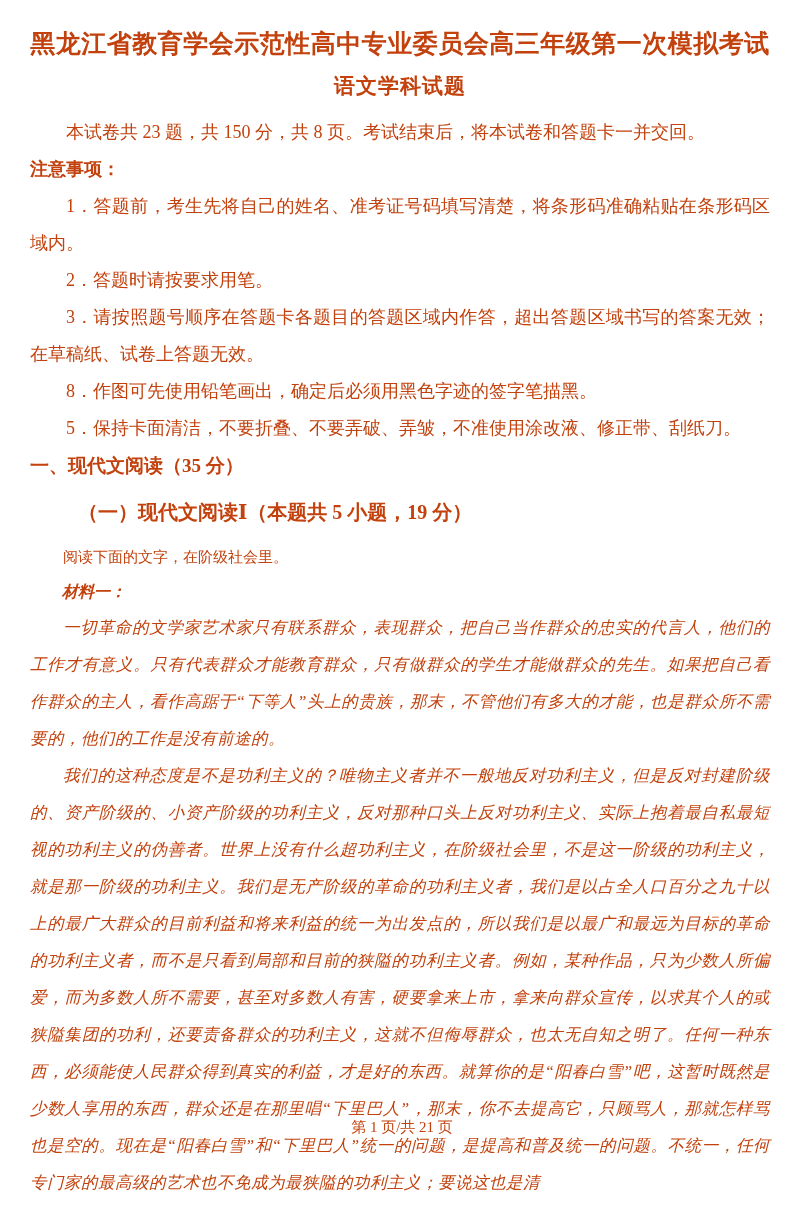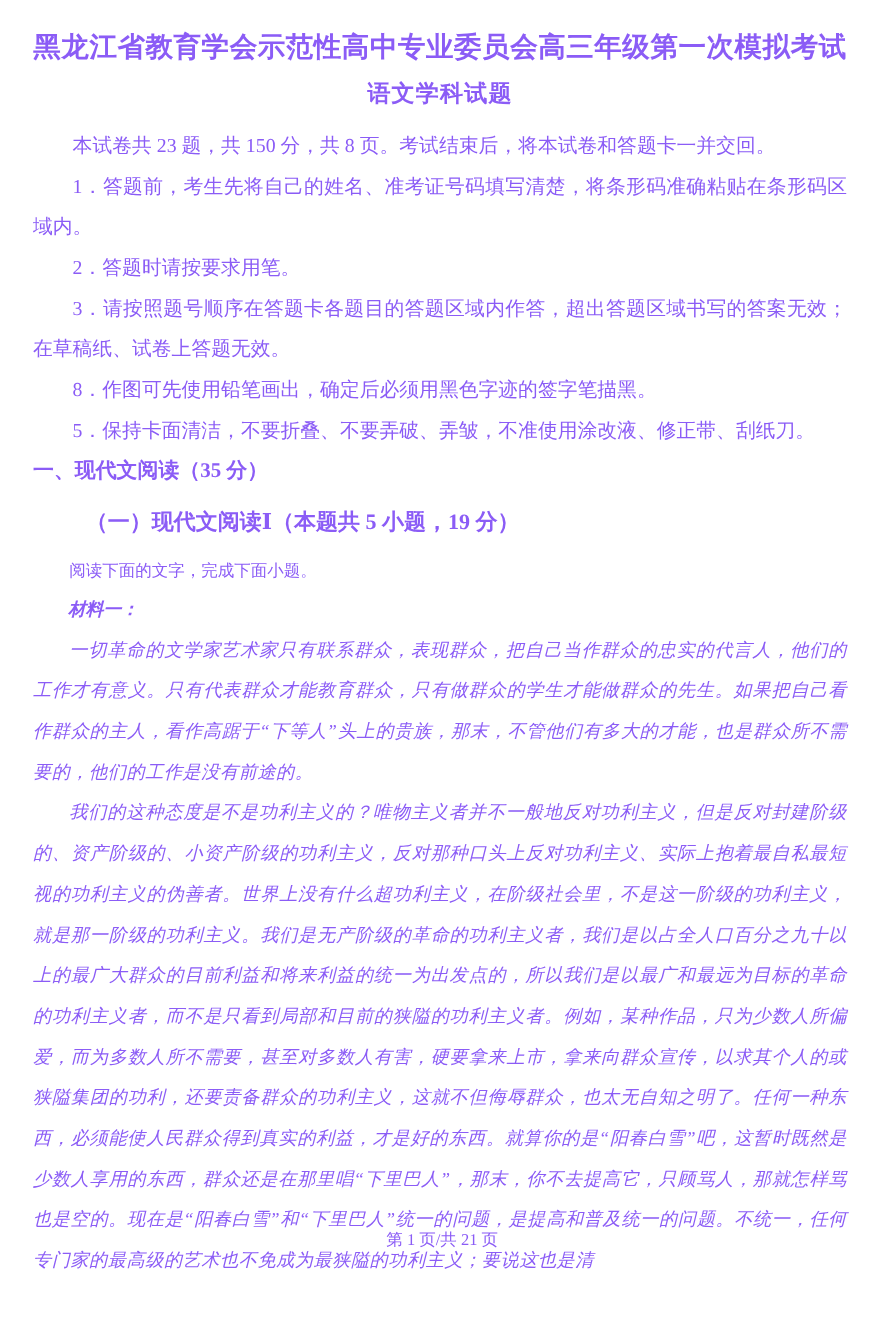--- a/index.html
+++ b/index.html
@@ -5,21 +5,21 @@
   html, body {
     margin: 0;
     padding: 0;
     background: #ffffff;
   }
   .page {
     position: relative;
     width: 800px;
     height: 1206px;
     background: #ffffff;
-    color: #8b5cf6;
+    color: #c2410c;
     font-family: "Liberation Serif", "DejaVu Serif", serif;
     box-sizing: border-box;
     padding: 26px 30px 0 30px;
     overflow: hidden;
   }
   .title-main {
     font-family: "Liberation Sans", "DejaVu Sans", sans-serif;
     font-weight: bold;
     font-size: 25px;
     line-height: 34px;
@@ -107,36 +107,37 @@
 <body>
 
 <div class="page">
 
   <h1 class="title-main">黑龙江省教育学会示范性高中专业委员会高三年级第一次模拟考试</h1>
 
   <h2 class="title-sub">语文学科试题</h2>
 
   <p class="intro">本试卷共 23 题，共 150 分，共 8 页。考试结束后，将本试卷和答题卡一并交回。</p>
 
+  <p class="notice-heading">注意事项：</p>
 
   <p class="notice-item">1．答题前，考生先将自己的姓名、准考证号码填写清楚，将条形码准确粘贴在条形码区域内。</p>
 
   <p class="notice-item">2．答题时请按要求用笔。</p>
 
   <p class="notice-item">3．请按照题号顺序在答题卡各题目的答题区域内作答，超出答题区域书写的答案无效；在草稿纸、试卷上答题无效。</p>
 
   <p class="notice-item">8．作图可先使用铅笔画出，确定后必须用黑色字迹的签字笔描黑。</p>
 
   <p class="notice-item">5．保持卡面清洁，不要折叠、不要弄破、弄皱，不准使用涂改液、修正带、刮纸刀。</p>
 
   <p class="section-heading">一、现代文阅读（35 分）</p>
 
   <p class="subsection-heading">（一）现代文阅读Ⅰ（本题共 5 小题，19 分）</p>
 
-  <p class="reading-instruction">阅读下面的文字，完成下面小题。</p>
+  <p class="reading-instruction">阅读下面的文字，在阶级社会里。</p>
 
   <p class="material-label">材料一：</p>
 
   <p class="body-paragraph">一切革命的文学家艺术家只有联系群众，表现群众，把自己当作群众的忠实的代言人，他们的工作才有意义。只有代表群众才能教育群众，只有做群众的学生才能做群众的先生。如果把自己看作群众的主人，看作高踞于“下等人”头上的贵族，那末，不管他们有多大的才能，也是群众所不需要的，他们的工作是没有前途的。</p>
 
   <p class="body-paragraph">我们的这种态度是不是功利主义的？唯物主义者并不一般地反对功利主义，但是反对封建阶级的、资产阶级的、小资产阶级的功利主义，反对那种口头上反对功利主义、实际上抱着最自私最短视的功利主义的伪善者。世界上没有什么超功利主义，在阶级社会里，不是这一阶级的功利主义，就是那一阶级的功利主义。我们是无产阶级的革命的功利主义者，我们是以占全人口百分之九十以上的最广大群众的目前利益和将来利益的统一为出发点的，所以我们是以最广和最远为目标的革命的功利主义者，而不是只看到局部和目前的狭隘的功利主义者。例如，某种作品，只为少数人所偏爱，而为多数人所不需要，甚至对多数人有害，硬要拿来上市，拿来向群众宣传，以求其个人的或狭隘集团的功利，还要责备群众的功利主义，这就不但侮辱群众，也太无自知之明了。任何一种东西，必须能使人民群众得到真实的利益，才是好的东西。就算你的是“阳春白雪”吧，这暂时既然是少数人享用的东西，群众还是在那里唱“下里巴人”，那末，你不去提高它，只顾骂人，那就怎样骂也是空的。现在是“阳春白雪”和“下里巴人”统一的问题，是提高和普及统一的问题。不统一，任何专门家的最高级的艺术也不免成为最狭隘的功利主义；要说这也是清</p>
 
   <p class="page-footer">第 1 页/共 21 页</p>
 
 </div>

